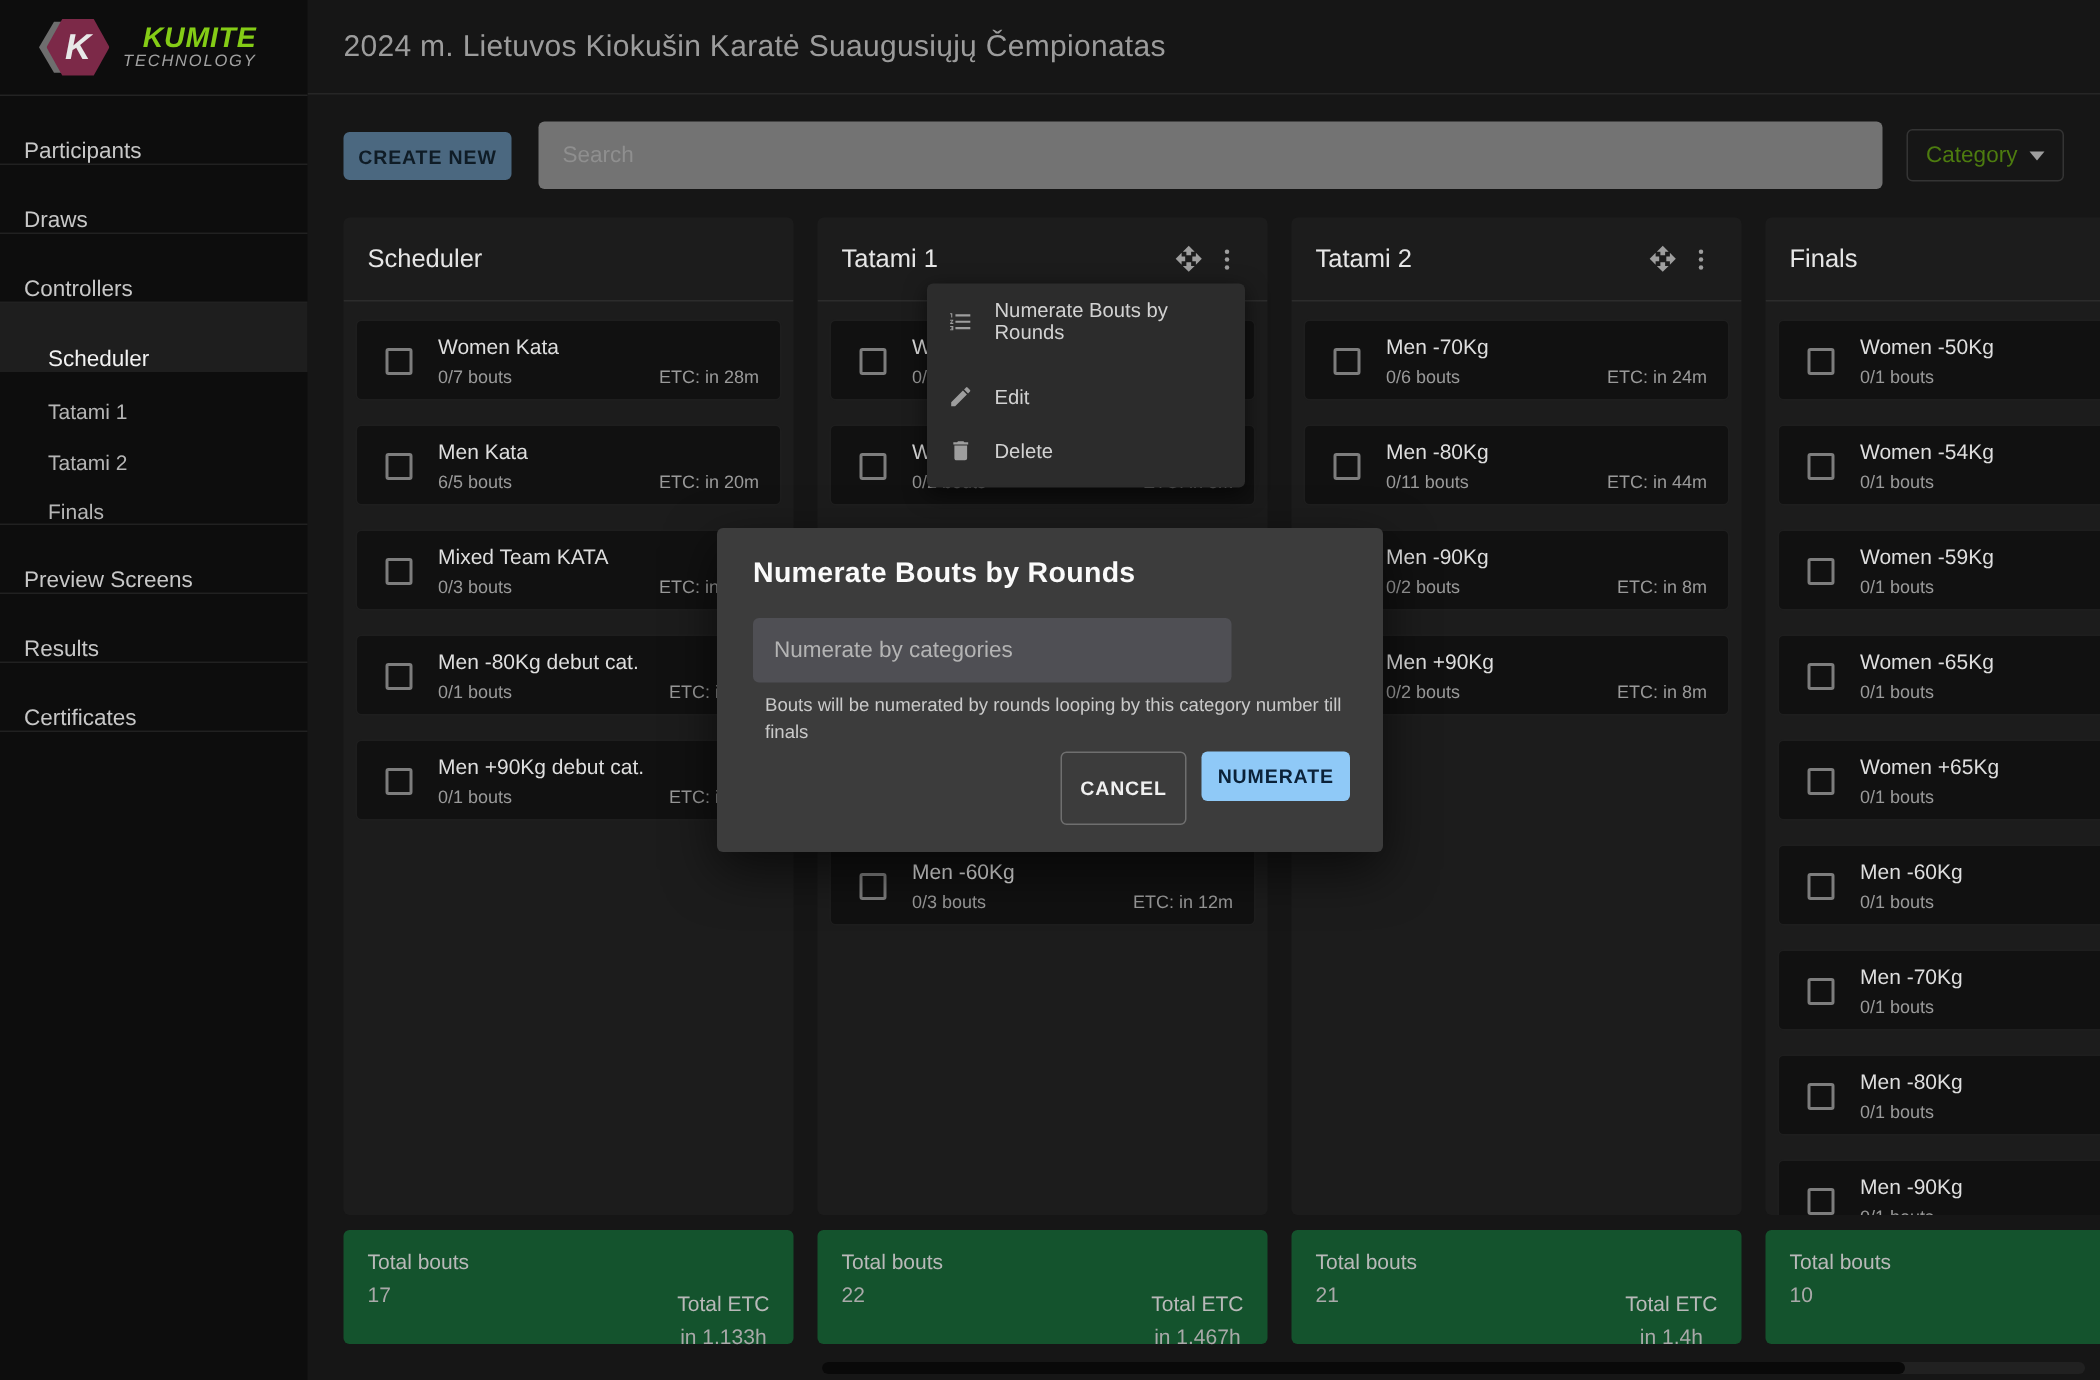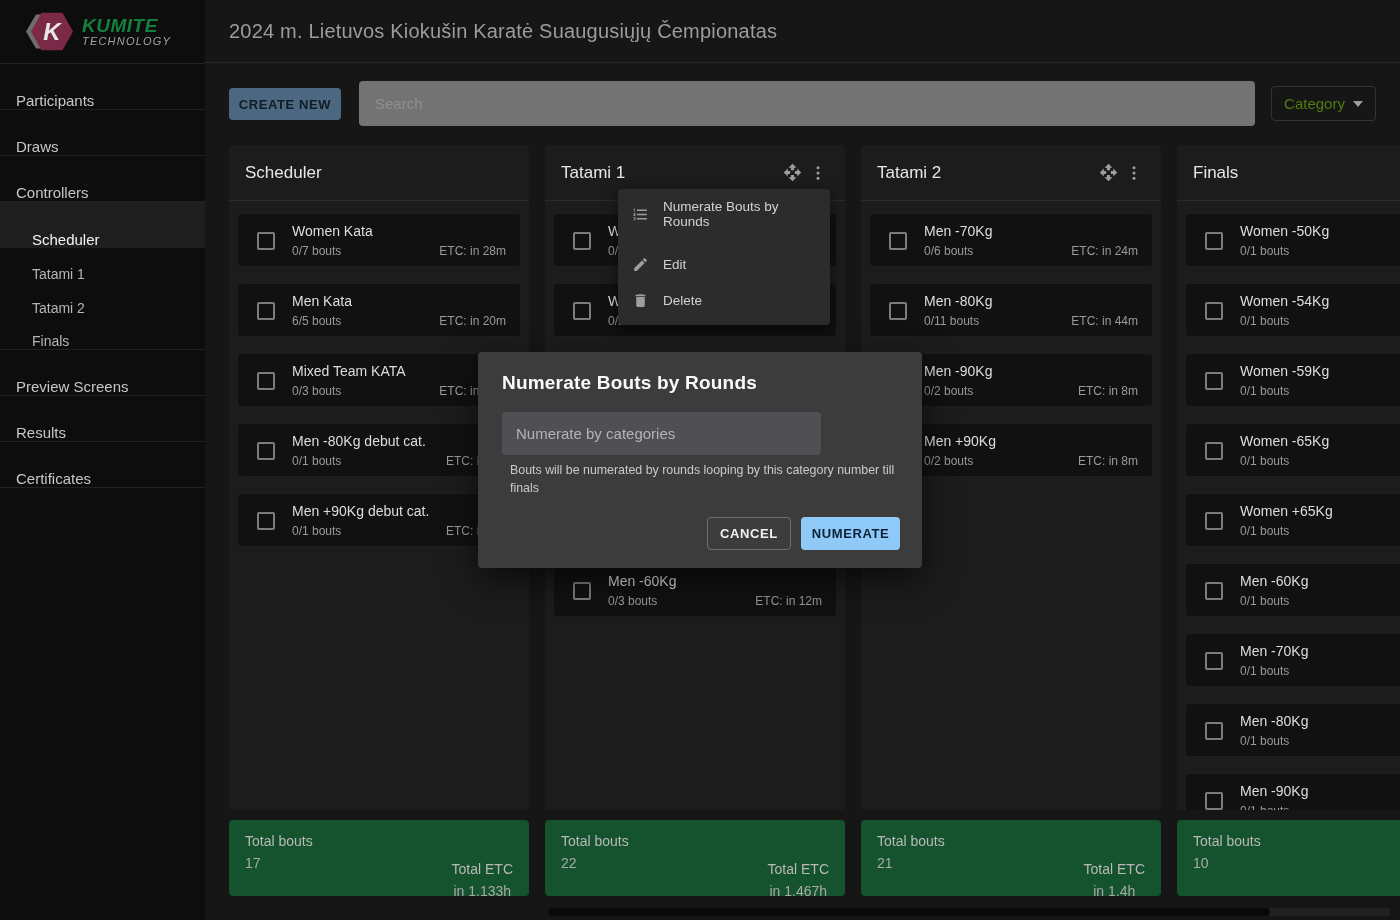--- a/index.html
+++ b/index.html
@@ -8,21 +8,21 @@
 
   
   .sidebar { position:absolute; left:0; top:0; width:205px; height:920px; background:#0d0d0d; z-index:5; }
   .brand { height:64px; display:flex; align-items:center; border-bottom:1px solid #232323; padding-left:26px; }
   .hexwrap { position:relative; width:46px; height:40px; }
   .hex { position:absolute; clip-path:polygon(25% 3%, 75% 3%, 100% 50%, 75% 97%, 25% 97%, 0% 50%); }
   .hex.back { left:0; top:2px; width:40px; height:36px; background:#6e6e6e; }
   .hex.front { left:5px; top:0; width:42px; height:40px; background:#7c2948; display:flex; align-items:center; justify-content:center; }
   .hex.front span { color:#e8e8e8; font-weight:bold; font-style:italic; font-size:24px; }
   .brand-text { margin-left:10px; line-height:1.05; }
-  .brand-text .bt1 { font-size:19px; font-weight:bold; font-style:italic; color:#15803d; letter-spacing:.5px; }
+  .brand-text .bt1 { font-size:19px; font-weight:bold; font-style:italic; color:#84cc16; letter-spacing:.5px;text-align:right; }
   .brand-text .bt2 { font-size:11px; font-style:italic; color:#a2a2a2; letter-spacing:1.2px; }
   .nav-row { display:flex; align-items:flex-end; height:46px; padding-left:16px; font-size:15px; color:#c7c7c7; cursor:pointer; }
   .nav-row.divided { border-bottom:1px solid #212121; }
   .nav-row.active { background:#1e1e1e; color:#f2f2f2; padding-left:32px; }
   .nav-row.sub { height:34px; padding-left:32px; font-size:14px; color:#b5b5b5; }
 
   
   .main-header { position:absolute; left:205px; top:0; width:1195px; height:63px; border-bottom:1px solid #262626; display:flex; align-items:center; }
   .main-header h1 { margin-left:24px; font-size:20px; font-weight:normal; color:#9c9c9c; letter-spacing:.2px; }
   .btn-create { position:absolute; left:229px; top:88px; width:112px; height:32px; background:#4b6880; color:#0f1c26; border:none; border-radius:4px; font-size:13px; font-weight:bold; letter-spacing:.6px; cursor:pointer; }
@@ -59,21 +59,21 @@
   .ctx-item .mi { color:#9e9e9e; display:flex; }
   .ctx-gap { height:14px; }
 
   
   .dialog { position:absolute; left:478px; top:352px; width:444px; height:216px; background:#3c3c3c; border-radius:4px; box-shadow:0 12px 34px rgba(0,0,0,.6); z-index:30; padding:20px 24px; }
   .dialog-title { font-size:19px; font-weight:bold; color:#fafafa; letter-spacing:.2px; }
   .dialog-input { margin-top:18px; width:319px; height:43px; background:#4f4f54; border:none; border-radius:4px; color:#e6e6e6; font-size:15px; padding:12px 14px; outline:none; }
   .dialog-input::placeholder { color:#b4b4b4; }
   .dialog-helper { margin:7px 0 0 8px; width:392px; font-size:12.4px; line-height:1.45; color:#c9c9c9; }
   .dialog-actions { position:absolute; right:22px; bottom:18px; display:flex; gap:10px; }
-  .btn-cancel { width:84px; height:33px; background:transparent; border:1px solid #6f6f6f; border-radius:4px; color:#f0f0f0; font-size:13px; font-weight:bold; letter-spacing:.6px; cursor:pointer; }
+  .btn-cancel { width:84px; height:49px; background:transparent; border:1px solid #6f6f6f; border-radius:4px; color:#f0f0f0; font-size:13px; font-weight:bold; letter-spacing:.6px; cursor:pointer; }
   .btn-confirm { width:99px; height:33px; background:#8fc9f7; border:none; border-radius:4px; color:#0b2239; font-size:13px; font-weight:bold; letter-spacing:.6px; cursor:pointer; }
 
   svg { display:block; }
 </style>
 </head>
 <body>
 
 <aside class="sidebar">
   <div class="brand">
     <div class="hexwrap">

